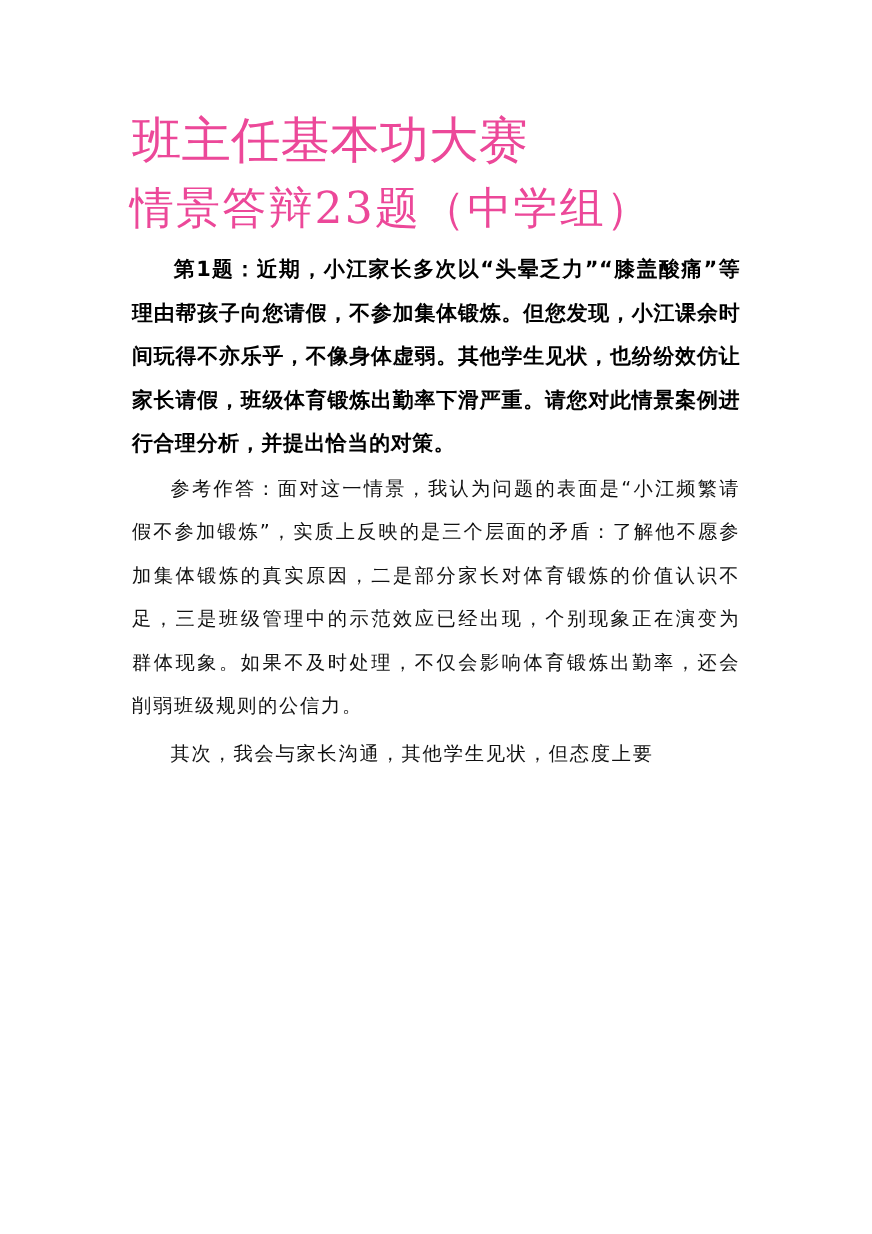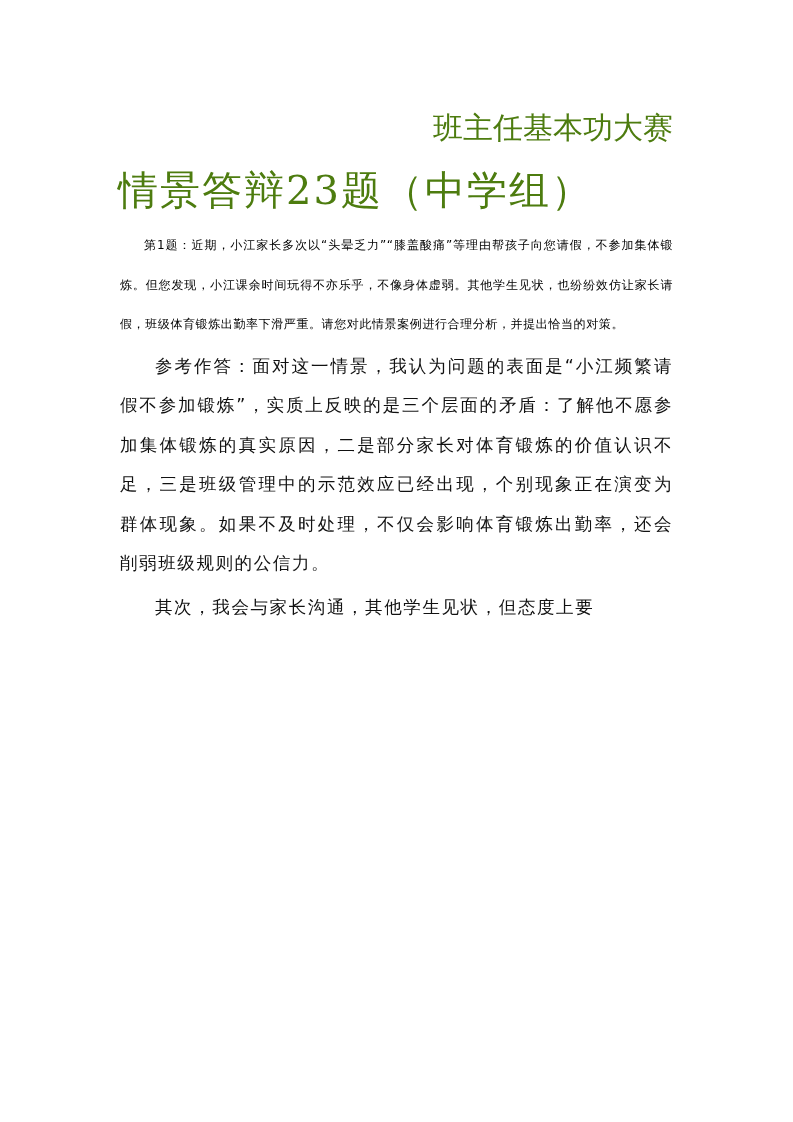--- a/index.html
+++ b/index.html
@@ -14,44 +14,44 @@
       position: relative;
     }
     .page {
       position: absolute;
       left: 120px;
       top: 100px;
       width: 553px;
     }
     .title-main {
       font-family: "DejaVu Serif", "Liberation Serif", serif;
-      font-size: 30px;
+      font-size: 45px;
       line-height: 56px;
-      color: #4d7c0f;
-      text-align: right;
+      color: #ec4899;
+      text-align: left;
       letter-spacing: 0px;
       margin: 0;
       font-weight: normal;
     }
     .title-sub {
       font-family: "DejaVu Serif", "Liberation Serif", serif;
       font-size: 40px;
       line-height: 56px;
-      color: #4d7c0f;
+      color: #ec4899;
       text-align: left;
       margin: 6px 0 0 -2px;
       font-weight: normal;
       letter-spacing: 2px;
       white-space: nowrap;
     }
     .question {
       margin: 8px 0 0 0;
       font-family: "DejaVu Sans", "Liberation Sans", sans-serif;
-      font-weight: normal;
-      font-size: 12px;
+      font-weight: bold;
+      font-size: 19px;
       line-height: 39.5px;
       color: #000;
       text-indent: 2em;
       text-align: justify;
       letter-spacing: 0.6px;
     }
     .answer p {
       margin: 0;
       font-family: "DejaVu Sans", "Liberation Sans", sans-serif;
       font-size: 17.5px;

